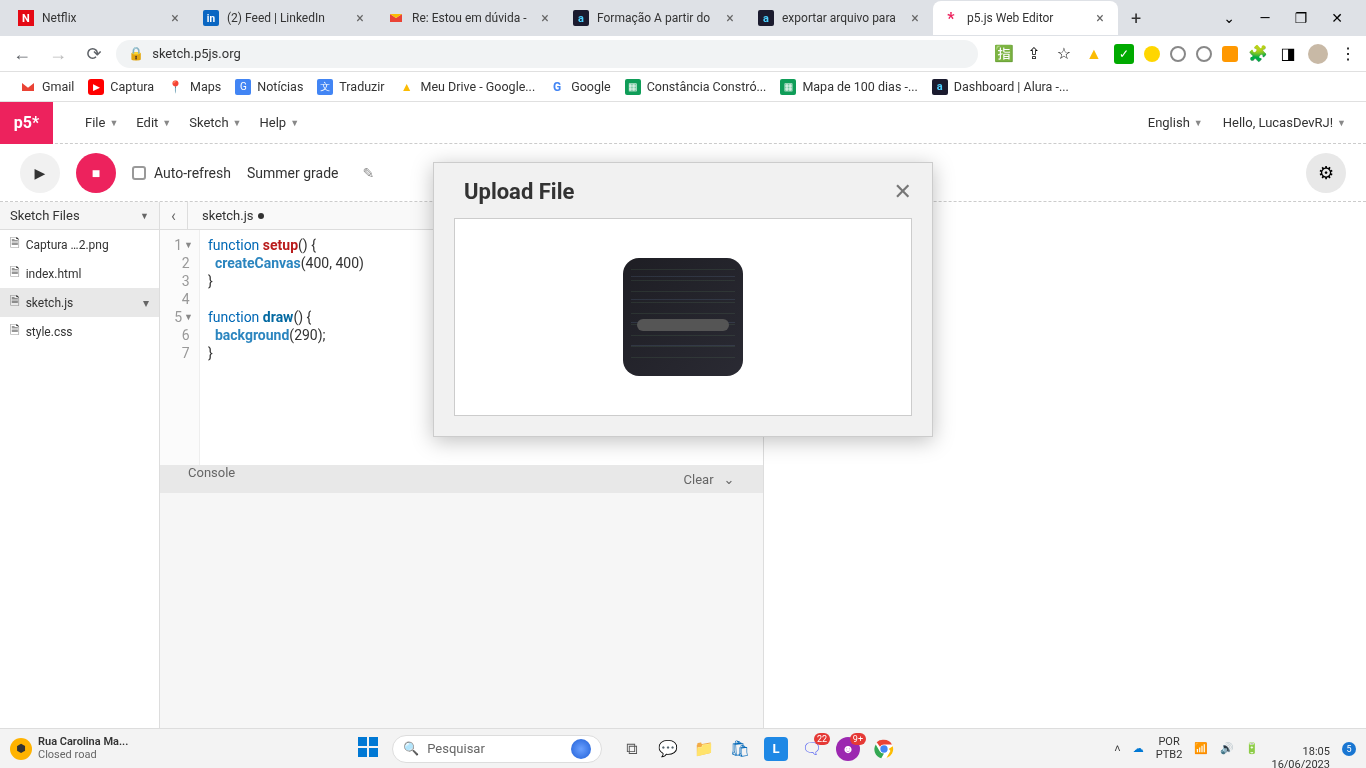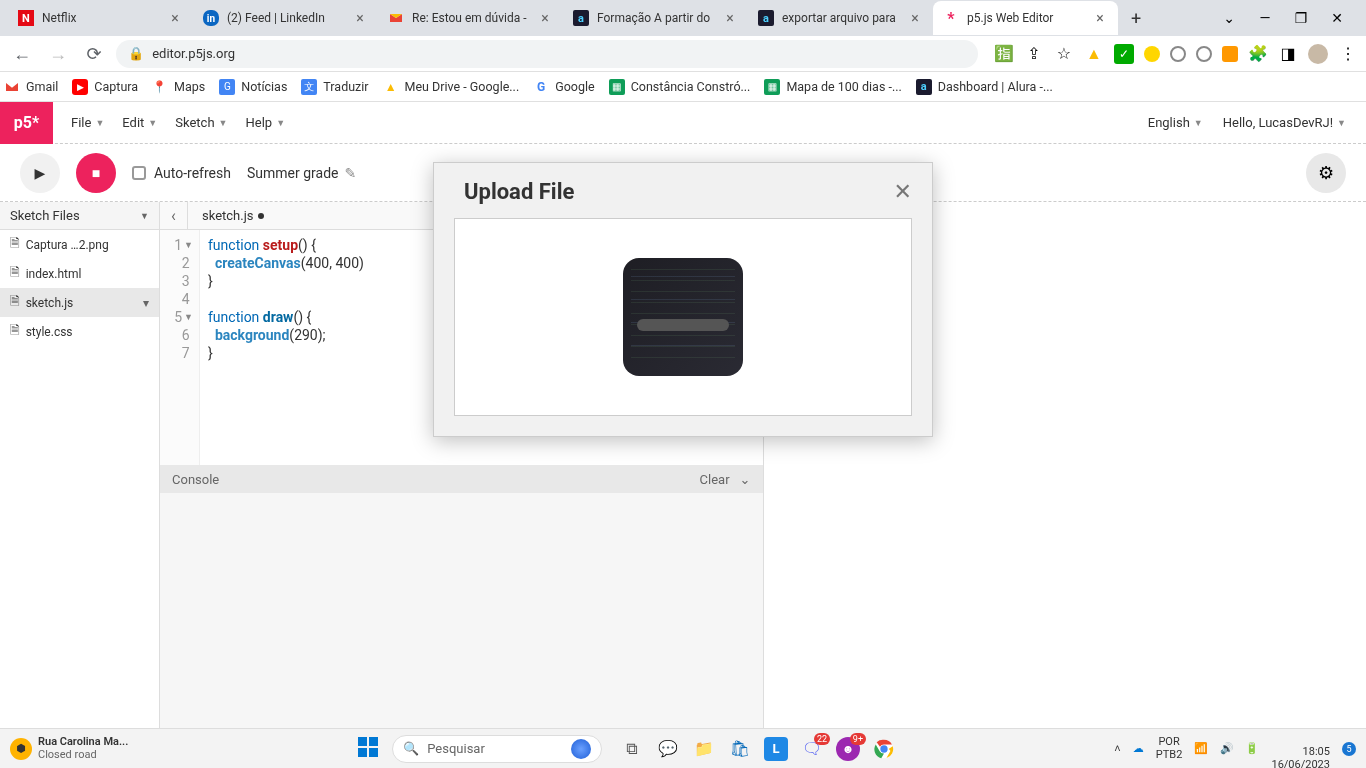--- a/index.html
+++ b/index.html
@@ -16,39 +16,39 @@
 .new-tab-btn { width: 28px; height: 28px; display: flex; align-items: center; justify-content: center; cursor: pointer; font-size: 18px; color: #333; margin-left: 4px; }
 .window-controls { margin-left: auto; display: flex; gap: 18px; padding-right: 12px; }
 .win-ctrl { width: 18px; height: 18px; display: flex; align-items: center; justify-content: center; cursor: pointer; font-size: 14px; }
 
 .addr-bar-row { display: flex; align-items: center; height: 36px; background: #fff; padding: 0 8px; gap: 8px; border-bottom: 1px solid #e0e0e0; }
 .nav-btn { width: 28px; height: 28px; display: flex; align-items: center; justify-content: center; font-size: 18px; color: #5f6368; cursor: pointer; }
 .addr-bar { flex: 1; height: 28px; background: #f1f3f4; border-radius: 14px; display: flex; align-items: center; padding: 0 12px; gap: 8px; font-size: 13px; color: #333; }
 .addr-icons-right { display: flex; gap: 10px; align-items: center; margin-left: 8px; }
 .addr-icon-btn { width: 20px; height: 20px; display: flex; align-items: center; justify-content: center; cursor: pointer; }
 
-.bookmarks-bar { display: flex; align-items: center; height: 30px; background: #fff; padding: 0 4px; gap: 14px; font-size: 12.5px; color: #333; border-bottom: 1px solid #e0e0e0; }
+.bookmarks-bar { display: flex; align-items: center; height: 30px; background: #fff; padding: 0 20px; gap: 14px; font-size: 12.5px; color: #333; border-bottom: 1px solid #e0e0e0; }
 .bookmark { display: flex; align-items: center; gap: 6px; cursor: pointer; }
 .bookmark-favicon { width: 16px; height: 16px; display: flex; align-items: center; justify-content: center; font-size: 12px; }
 
 
 .p5-app { display: flex; flex-direction: column; height: calc(768px - 36px - 36px - 30px - 40px); background: #fff; }
 .p5-header { display: flex; align-items: center; height: 42px; border-bottom: 1px dashed #ccc; padding: 0 0 0 0; }
 .p5-logo { width: 53px; height: 42px; background: #ed225d; color: #fff; display: flex; align-items: center; justify-content: center; font-weight: bold; font-size: 16px; }
-.p5-menu { display: flex; gap: 18px; margin-left: 18px; font-size: 13px; color: #333; }
+.p5-menu { display: flex; gap: 18px; margin-left: 32px; font-size: 13px; color: #333; }
 .p5-menu-item { display: flex; align-items: center; gap: 4px; cursor: pointer; }
 .p5-header-right { margin-left: auto; display: flex; gap: 20px; padding-right: 20px; font-size: 13px; color: #333; }
 .p5-header-right-item { display: flex; align-items: center; gap: 4px; cursor: pointer; }
 
 .p5-toolbar { display: flex; align-items: center; height: 58px; padding: 0 20px; gap: 16px; border-bottom: 1px dashed #ccc; }
 .play-btn { width: 40px; height: 40px; border-radius: 50%; background: #f1f1f1; display: flex; align-items: center; justify-content: center; cursor: pointer; color: #333; font-size: 14px; }
 .stop-btn { width: 40px; height: 40px; border-radius: 50%; background: #ed225d; display: flex; align-items: center; justify-content: center; cursor: pointer; color: #fff; font-size: 14px; }
 .auto-refresh { display: flex; align-items: center; gap: 8px; font-size: 14px; color: #333; }
 .checkbox { width: 14px; height: 14px; border: 2px solid #999; border-radius: 3px; }
-.sketch-name { font-size: 14px; color: #333; display: flex; align-items: center; gap: 6px; }
+.sketch-name { font-size: 14px; color: #333; display: flex; align-items: center; gap: 24px; }
 .gear-btn { margin-left: auto; width: 40px; height: 40px; border-radius: 50%; background: #e8e8e8; display: flex; align-items: center; justify-content: center; cursor: pointer; font-size: 18px; }
 
 .p5-main { display: flex; flex: 1; min-height: 0; }
 .p5-sidebar { width: 160px; border-right: 1px solid #ddd; background: #fff; display: flex; flex-direction: column; }
 .p5-sidebar-header { display: flex; align-items: center; justify-content: space-between; padding: 6px 10px; font-size: 13px; color: #333; background: #f5f5f5; border-bottom: 1px solid #ddd; }
 .p5-files { font-family: Consolas, monospace; font-size: 12px; }
 .p5-file { display: flex; align-items: center; padding: 4px 10px; gap: 6px; color: #333; cursor: pointer; }
 .p5-file.active { background: #e8e8e8; }
 .p5-file.active .p5-file-name { font-weight: normal; }
 .p5-file-dropdown { margin-left: auto; color: #666; }
@@ -61,21 +61,21 @@
 .p5-code-area { flex: 1; background: #fff; display: flex; font-family: Consolas, 'Courier New', monospace; font-size: 14px; line-height: 18px; overflow: hidden; position: relative; }
 .gutter { width: 40px; text-align: right; color: #999; padding: 6px 6px 0 0; font-family: Consolas, monospace; background: #fbfbfb; border-right: 1px solid #eee; }
 .gutter-line { display: flex; justify-content: flex-end; align-items: center; gap: 2px; height: 18px; }
 .fold-arrow { color: #888; font-size: 9px; }
 .code { padding: 6px 8px 0 8px; white-space: pre; color: #333; }
 .kw { color: #0068b5; }
 .fn-setup { color: #b91c1c; }
 .fn-draw { color: #0369a1; }
 .p5fn { color: #2b85bf; font-weight: bold; }
 
-.p5-console-header { height: 28px; display: flex; align-items: center; padding: 0 12px; font-size: 13px; color: #666; background: #e8e8e8; justify-content: space-between; }
+.p5-console-header { height: 28px; display: flex; padding: 0 28px; font-size: 13px; color: #666; background: #e8e8e8; justify-content: space-between; }
 .p5-console-header-right { display: flex; align-items: center; gap: 10px; }
 .p5-console-body { flex: 1; background: #f6f6f6; min-height: 110px; }
 
 .p5-preview-col { flex: 1; background: #fff; }
 
 
 .modal-upload { position: absolute; top: 162px; left: 433px; width: 500px; background: #f1f1f1; border: 1px solid #ccc; box-shadow: 0 4px 20px rgba(0,0,0,.25); padding: 16px 20px 20px 20px; }
 .modal-header { display: flex; justify-content: space-between; align-items: center; margin-bottom: 14px; }
 .modal-title { font-size: 22px; font-weight: bold; color: #333; margin-left: 10px; }
 .modal-close { font-size: 22px; color: #777; cursor: pointer; }
@@ -96,21 +96,21 @@
 .badge { position: absolute; top: -4px; right: -6px; background: #e53935; color: #fff; font-size: 9px; border-radius: 8px; padding: 0 3px; line-height: 12px; min-width: 12px; text-align: center; }
 .task-right { margin-left: auto; display: flex; align-items: center; gap: 12px; font-size: 11px; color: #333; }
 .task-lang { display: flex; flex-direction: column; align-items: center; line-height: 1.1; }
 .task-time { display: flex; flex-direction: column; align-items: flex-end; line-height: 1.1; margin-top: 20px; }
 .tray-icon { cursor: pointer; }
 
 .p5-content-wrap { display: flex; flex-direction: column; flex: 1; min-height: 0; }
 
 
 .fav-n { background:#e50914;color:#fff;font-weight:bold;width:16px;height:16px;display:flex;align-items:center;justify-content:center;font-size:11px;}
-.fav-in { background:#0a66c2;color:#fff;font-weight:bold;width:16px;height:16px;display:flex;align-items:center;justify-content:center;font-size:10px;border-radius:7px;}
+.fav-in { background:#0a66c2;color:#fff;font-weight:bold;width:16px;height:16px;display:flex;align-items:center;justify-content:center;font-size:10px;border-radius:2px;}
 .fav-gm { width:16px;height:16px; }
 .fav-alura { background:#1b1b2f;color:#4dd0ff;width:16px;height:16px;display:flex;align-items:center;justify-content:center;font-size:11px;font-weight:bold;border-radius:2px;}
 .fav-p5 { color:#ed225d;font-weight:bold;font-size:16px; }
 
 .win-squares { display:grid;grid-template-columns:1fr 1fr;grid-template-rows:1fr 1fr;gap:2px;width:20px;height:20px;}
 .win-squares div:nth-child(1){background:#0078d4;} .win-squares div:nth-child(2){background:#0078d4;} .win-squares div:nth-child(3){background:#0078d4;} .win-squares div:nth-child(4){background:#0078d4;}
 
 .search-bing { width: 20px; height: 20px; border-radius: 50%; background: radial-gradient(circle,#6aa0ff,#1e5ed6); }
 .avatar { width: 20px; height: 20px; border-radius: 50%; background: #c8b9a6; }
 .circle-badge { width:14px;height:14px;border-radius:50%;background:#1976d2;color:#fff;font-size:9px;display:flex;align-items:center;justify-content:center;margin-left:auto;}
@@ -163,21 +163,21 @@
       <span class="win-ctrl">✕</span>
     </div>
   </div>
 
   <div class="addr-bar-row">
     <div class="nav-btn">←</div>
     <div class="nav-btn" style="color:#bbb">→</div>
     <div class="nav-btn">⟳</div>
     <div class="addr-bar">
       <span>🔒</span>
-      <span>editor.p5js.org</span>
+      <span>sketch.p5js.org</span>
     </div>
     <div class="addr-icons-right">
       <span class="addr-icon-btn">🈯</span>
       <span class="addr-icon-btn">⇪</span>
       <span class="addr-icon-btn">☆</span>
       <span class="addr-icon-btn" style="color:#fbbc04">▲</span>
       <span class="addr-icon-btn" style="background:#0a0;color:#fff;border-radius:3px;font-size:12px">✓</span>
       <span class="addr-icon-btn" style="width:16px;height:16px;background:#ffd600;border-radius:50%"></span>
       <span class="addr-icon-btn" style="width:16px;height:16px;border:2px solid #888;border-radius:50%"></span>
       <span class="addr-icon-btn" style="width:16px;height:16px;border:2px solid #888;border-radius:50%"></span>

